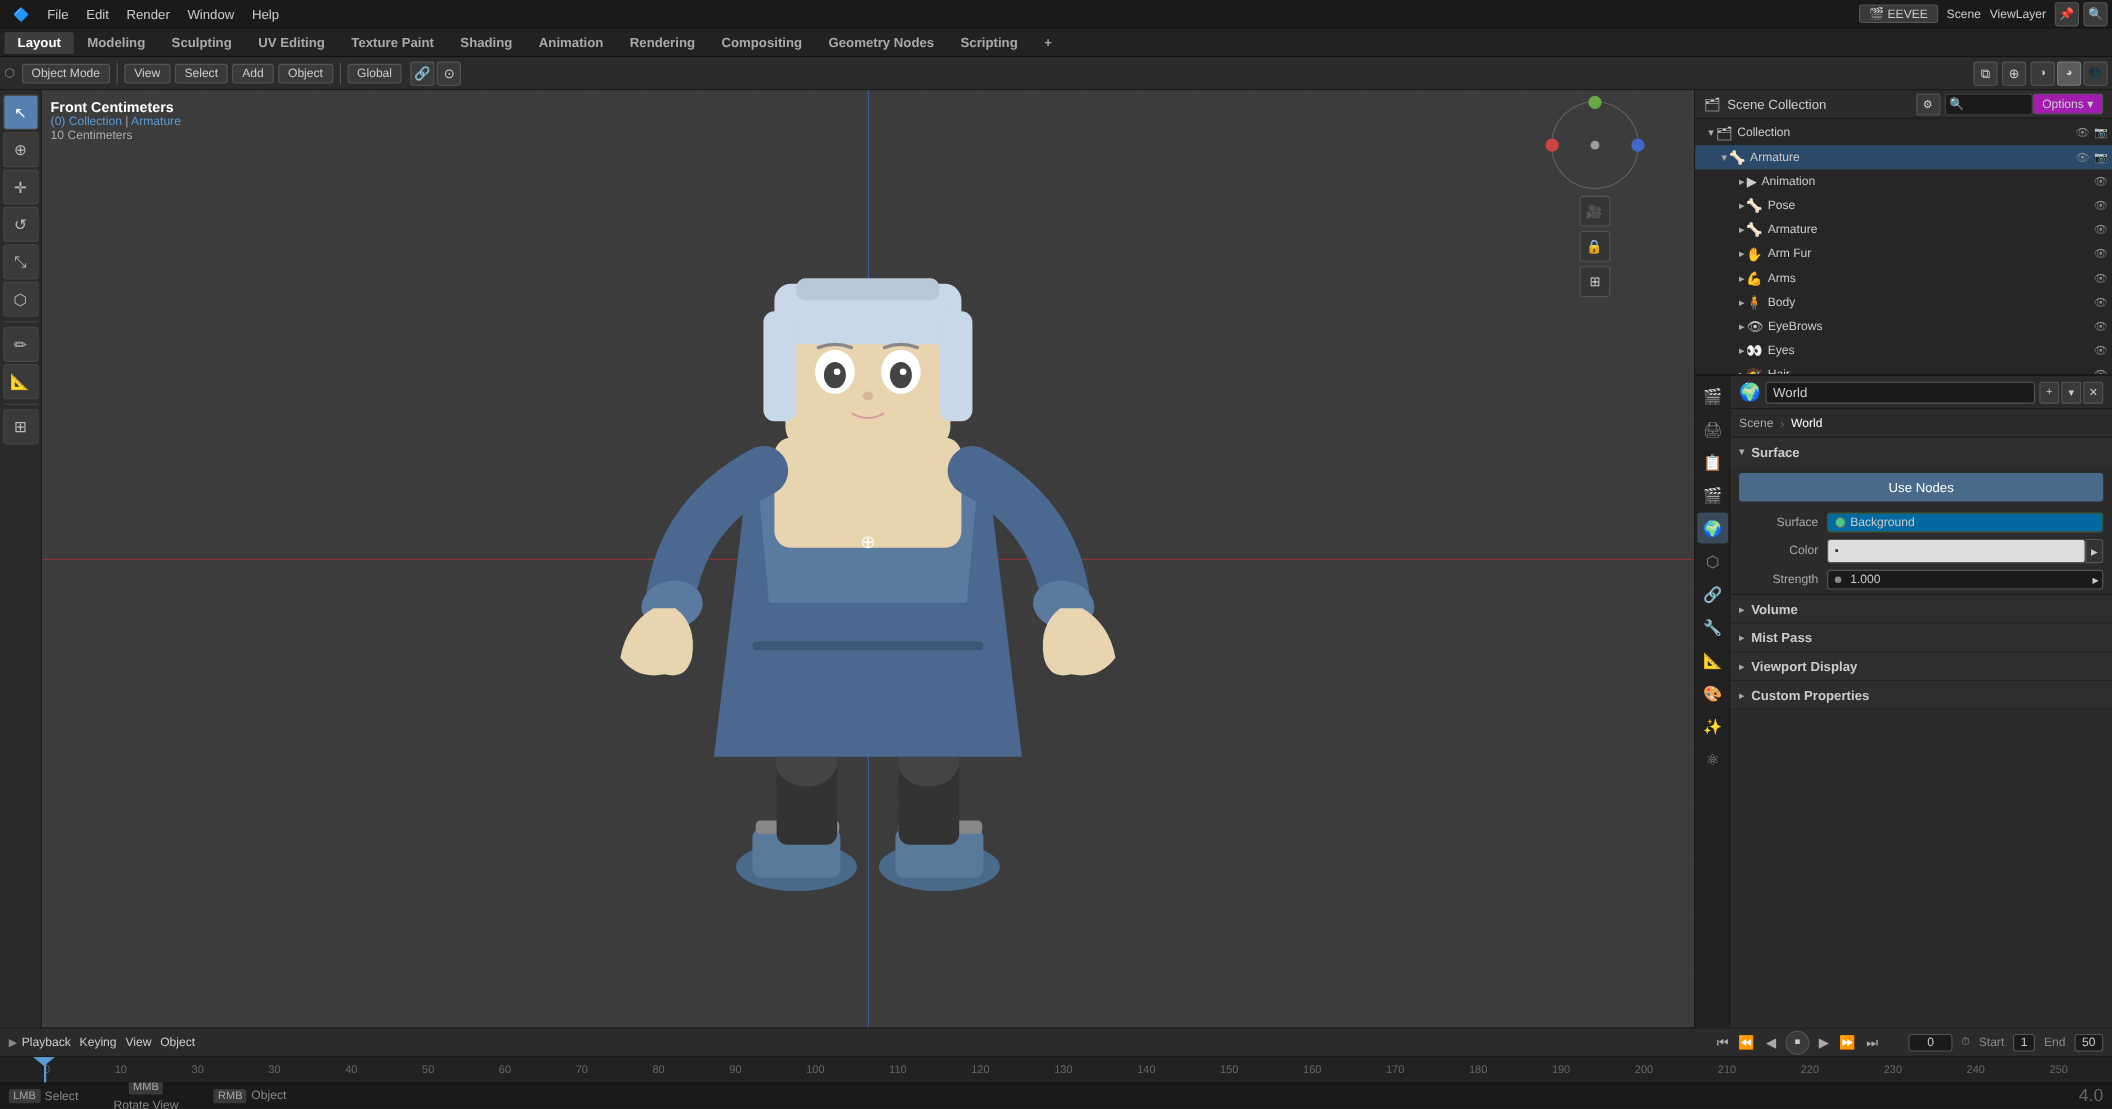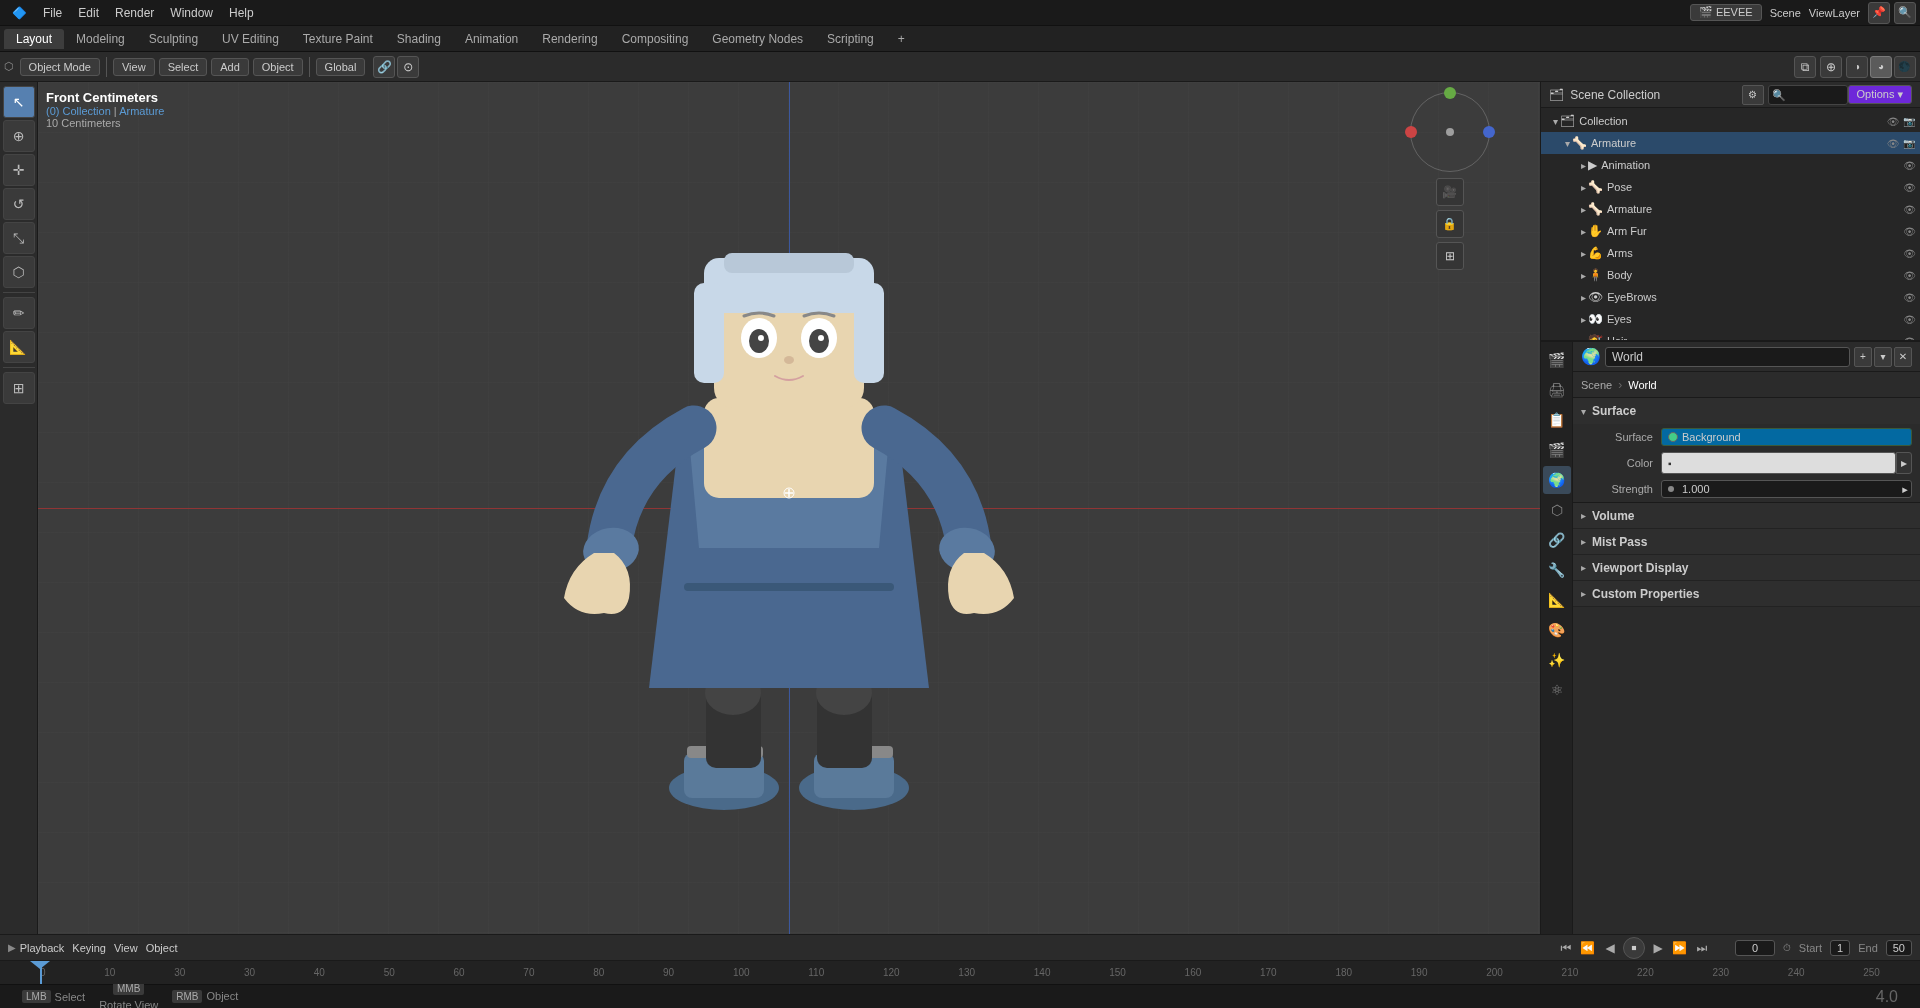--- a/index.html
+++ b/index.html
@@ -37,20 +37,21 @@
       align-items: center;
       border-bottom: 1px solid #111;
       padding: 0 4px;
     }
     .workspace-tab {
       padding: 3px 12px;
       cursor: pointer;
       color: #aaa;
       font-size: 12px;
       border-radius: 3px 3px 0 0;
+      font-weight: bold;
     }
     .workspace-tab.active {
       background: #3d3d3d;
       color: #fff;
     }
 
     
     #toolbar {
       height: 30px;
       background: #2b2b2b;
@@ -413,22 +414,22 @@
       font-size: 10px;
       color: #666;
     }
 
     
     #status-bar {
       height: 24px;
       background: #1a1a1a;
       display: flex;
       align-items: center;
-      padding: 0 22px;
-      gap: 14px;
+      padding: 0 8px;
+      gap: 32px;
       font-size: 11px;
       color: #888;
       border-top: 1px solid #111;
     }
 
     
     #char-container {
       position: absolute;
       top: 0; left: 0; right: 0; bottom: 0;
       display: flex;
@@ -437,21 +438,21 @@
     }
 
     
     ::-webkit-scrollbar { width: 6px; }
     ::-webkit-scrollbar-track { background: #1a1a1a; }
     ::-webkit-scrollbar-thumb { background: #444; border-radius: 3px; }
 
     .options-btn {
       margin-left: auto;
       padding: 2px 8px;
-      background: #6d28d9;
+      background: #a21caf;
       border: 1px solid #555;
       border-radius: 3px;
       font-size: 11px;
       color: #ccc;
       cursor: pointer;
     }
   </style>
 </head>
 <body>
 
@@ -795,20 +796,21 @@
             <span class="breadcrumb-sep">›</span>
             <span class="breadcrumb-item active">World</span>
           </div>
 
           <div class="prop-section">
             <div class="section-header">
               <span class="section-expand">▾</span>
               <span class="section-title">Surface</span>
             </div>
 
+            <button class="use-nodes-btn">Use Nodes</button>
 
             <div class="prop-row">
               <div class="prop-label">Surface</div>
               <div class="prop-value surface-bg">
                 <div class="color-dot dot-green"></div>
                 <span>Background</span>
               </div>
             </div>
 
             <div class="prop-row">

